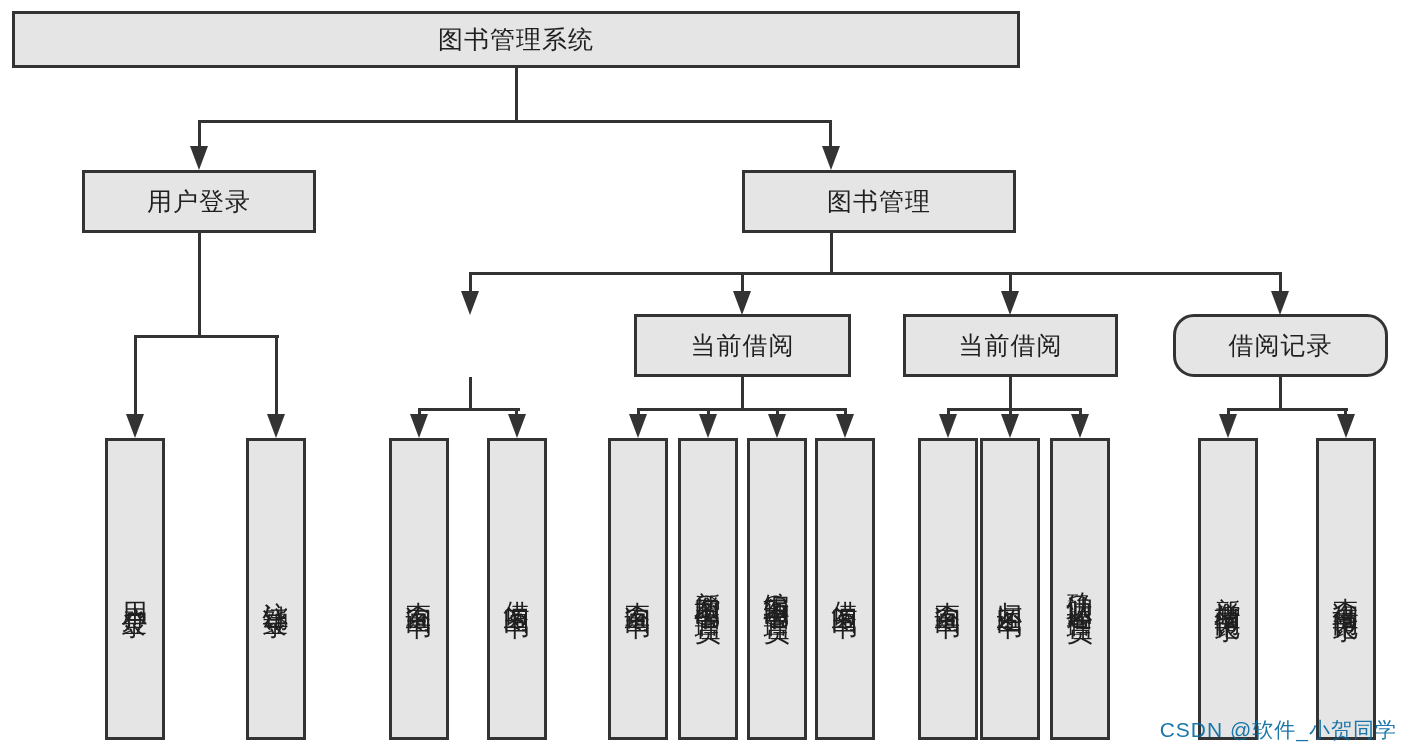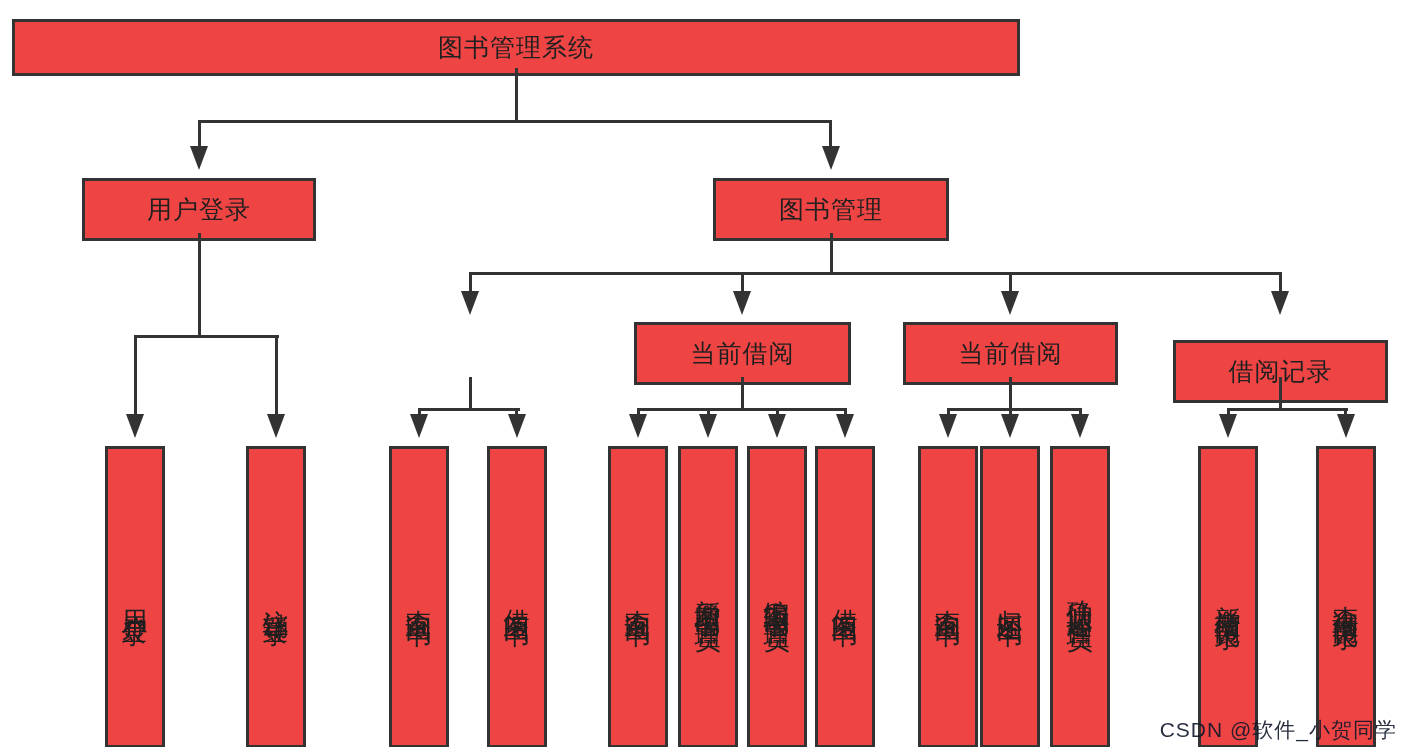--- a/index.html
+++ b/index.html
@@ -1,37 +1,37 @@
 <!DOCTYPE html>
 <html><head>
 <meta charset="utf-8">
 <style>
   html,body { margin:0; padding:0; background:#ffffff; }
   .canvas {
     position:relative; width:1405px; height:747px; background:#ffffff;
     font-family:"Liberation Sans","DejaVu Sans",sans-serif; overflow:hidden;
   }
   .box {
-    position:absolute; box-sizing:border-box; background:#ef4444;
-    border:3px solid #333333; display:flex; align-items:center; justify-content:center;margin-top:8px;
+    position:absolute; box-sizing:border-box; background:#e5e5e5;
+    border:3px solid #333333; display:flex; align-items:center; justify-content:center;
   }
   .hlabel { font-size:25px; color:#1f1f1f; letter-spacing:1px; white-space:nowrap; }
   .vlabel {
     writing-mode:vertical-rl; text-orientation:mixed;
     font-size:26px; color:#1f1f1f; letter-spacing:4px; line-height:1; white-space:nowrap;
   }
   .ln { position:absolute; background:#333333; }
   .ah {
     position:absolute; width:0; height:0;
     border-left:9px solid transparent; border-right:9px solid transparent;
     border-top:24px solid #333333;
   }
   .watermark {
     position:absolute; top:716px; right:8px; z-index:20;
-    font-size:21px; color:#0f172a; opacity:0.9; letter-spacing:1px; white-space:nowrap;
+    font-size:21px; color:#0369a1; opacity:0.9; letter-spacing:1px; white-space:nowrap;
   }
 </style>
 </head>
 <body>
 
 <div class="canvas">
 
   <div class="box" style="left:12px; top:11px; width:1008px; height:57px;">
     <span class="hlabel">图书管理系统</span>
   </div>
@@ -39,21 +39,21 @@
   <div class="ln" style="left:515px; top:68px; width:3px; height:52px;"></div>
   <div class="ln" style="left:198px; top:120px; width:634px; height:3px;"></div>
   <div class="ln" style="left:198px; top:120px; width:3px; height:26px;"></div>
   <div class="ah" style="left:190px; top:146px;"></div>
   <div class="ln" style="left:829px; top:120px; width:3px; height:26px;"></div>
   <div class="ah" style="left:822px; top:146px;"></div>
 
   <div class="box" style="left:82px; top:170px; width:234px; height:63px;">
     <span class="hlabel">用户登录</span>
   </div>
-  <div class="box" style="left:713px; top:170px; width:236px; height:63px;">
+  <div class="box" style="left:742px; top:170px; width:274px; height:63px;">
     <span class="hlabel">图书管理</span>
   </div>
 
   <div class="ln" style="left:198px; top:233px; width:3px; height:102px;"></div>
   <div class="ln" style="left:134px; top:335px; width:145px; height:3px;"></div>
   <div class="ln" style="left:134px; top:335px; width:3px; height:79px;"></div>
   <div class="ah" style="left:126px; top:414px;"></div>
   <div class="ln" style="left:275px; top:335px; width:3px; height:79px;"></div>
   <div class="ah" style="left:267px; top:414px;"></div>
 
@@ -74,21 +74,21 @@
   <div class="ah" style="left:1001px; top:291px;"></div>
   <div class="ln" style="left:1279px; top:272px; width:3px; height:19px;"></div>
   <div class="ah" style="left:1271px; top:291px;"></div>
 
   <div class="box" style="left:634px; top:314px; width:217px; height:63px;">
     <span class="hlabel">当前借阅</span>
   </div>
   <div class="box" style="left:903px; top:314px; width:215px; height:63px;">
     <span class="hlabel">当前借阅</span>
   </div>
-  <div class="box" style="left:1173px; top:332px; width:215px; height:63px;">
+  <div class="box" style="left:1173px; top:314px; width:215px; height:63px;border-radius:21px;">
     <span class="hlabel">借阅记录</span>
   </div>
 
   <div class="ln" style="left:469px; top:377px; width:3px; height:31px;"></div>
   <div class="ln" style="left:418px; top:408px; width:102px; height:3px;"></div>
   <div class="ln" style="left:418px; top:408px; width:3px; height:6px;"></div>
   <div class="ah" style="left:410px; top:414px;"></div>
   <div class="ln" style="left:515px; top:408px; width:3px; height:6px;"></div>
   <div class="ah" style="left:508px; top:414px;"></div>
 

